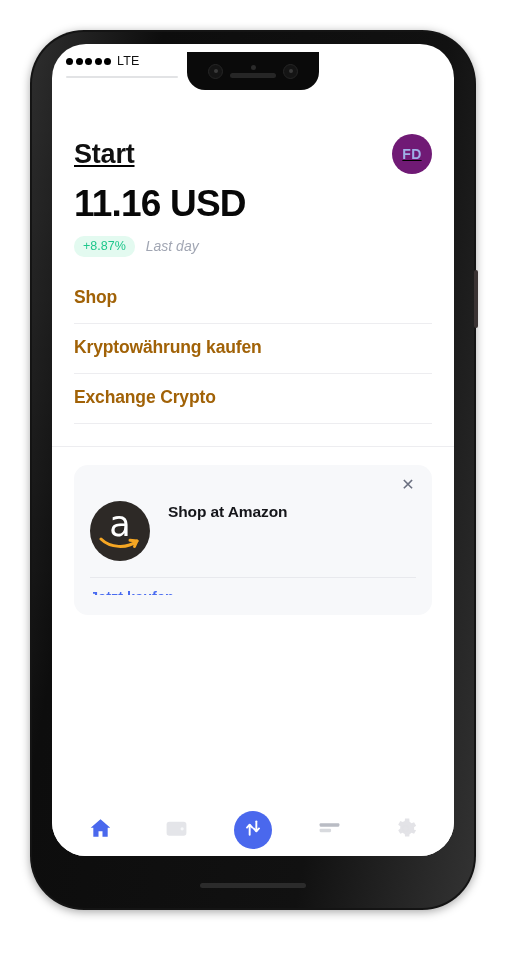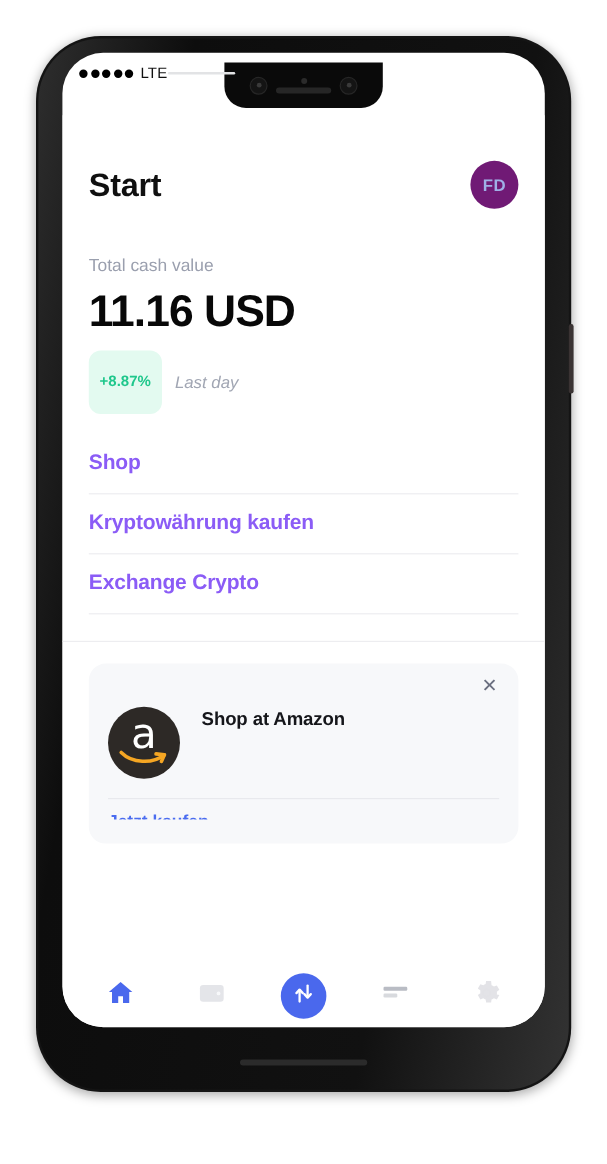--- a/index.html
+++ b/index.html
@@ -125,20 +125,21 @@
     position: relative;
     height: 52px;
     padding: 0 14px;
     display: flex;
     align-items: flex-start;
     justify-content: space-between;
     z-index: 50;
   }
   .status-left, .status-right {
     display: flex;
+    flex-direction: column;
     padding-top: 9px;
     text-align: right;
   }
   .status-left { align-items: flex-start; width: 130px; }
   .status-right { align-items: flex-end; width: 130px; }
 
   .status-row {
     display: flex;
     align-items: center;
     gap: 6px;
@@ -189,20 +190,21 @@
     padding: 0 22px;
     height: 708px;
     background: #fff;
   }
 
   .header-row {
     display: flex;
     align-items: center;
     justify-content: space-between;
     padding-top: 38px;
+    text-decoration: underline;
   }
   .page-title {
     font-size: 27px;
     font-weight: 700;
     color: #101010;
     letter-spacing: -0.2px;
   }
   .avatar {
     width: 40px; height: 40px;
     border-radius: 50%;
@@ -232,32 +234,32 @@
   .delta-row {
     margin-top: 11px;
     display: flex;
     align-items: center;
     gap: 11px;
   }
   .delta-badge {
     background: #e3faf0;
     color: #1fc78c;
     font-size: 12.5px;
-    font-weight: 700;
-    padding: 20px 9px;
+    font-weight: 400;
+    padding: 4px 9px;
     border-radius: 10px;
     line-height: 1;
   }
   .delta-note { font-size: 14px; color: #a1a6b3; font-style: italic; }
 
   .menu { margin-top: 17px; }
   .menu-item {
     font-size: 17.5px;
     font-weight: 700;
-    color: #8b5cf6;
+    color: #a16207;
     padding: 13px 0 15px 0;
     letter-spacing: -0.15px;
     cursor: pointer;
   }
   .menu-divider {
     height: 1px;
     background: #ededf0;
   }
 
   .section-gap { height: 22px; }
@@ -406,21 +408,20 @@
 
       </div>
 
       <div class="content">
 
         <div class="header-row">
           <div class="page-title">Start</div>
           <div class="avatar">FD</div>
         </div>
 
-        <div class="cash-label">Total cash value</div>
         <div class="cash-value">11.16 USD</div>
 
         <div class="delta-row">
           <div class="delta-badge">+8.87%</div>
           <div class="delta-note">Last day</div>
         </div>
 
         <div class="menu">
           <div class="menu-item">Shop</div>
           <div class="menu-divider"></div>

